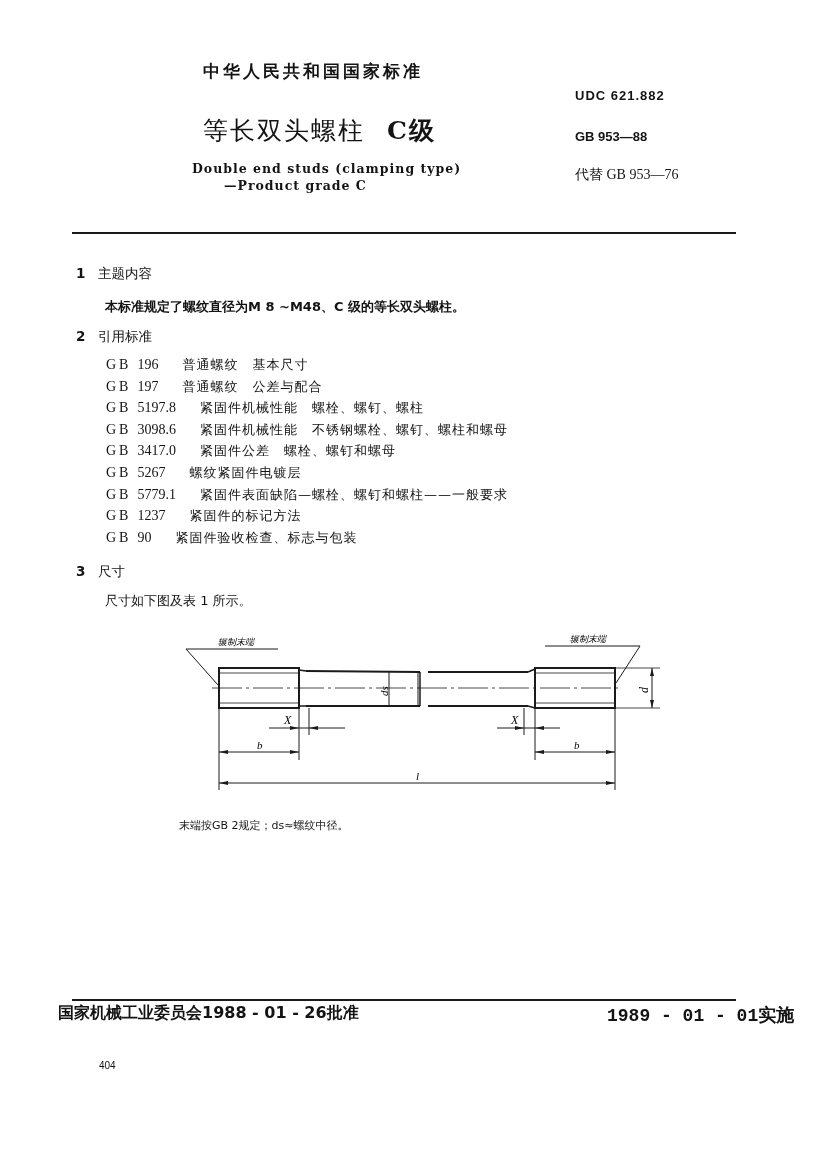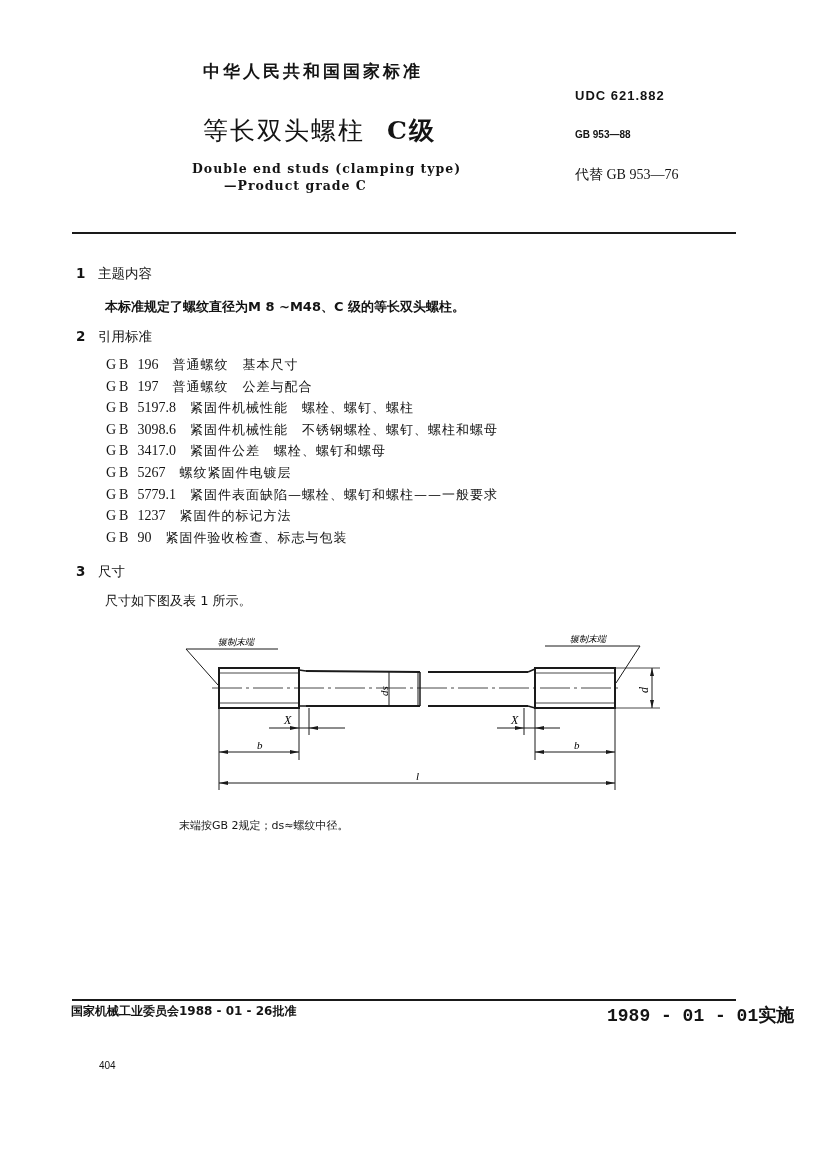--- a/index.html
+++ b/index.html
@@ -5,32 +5,32 @@
   html, body { margin: 0; padding: 0; background: #ffffff; }
   body { width: 819px; height: 1156px; position: relative; overflow: hidden;
          font-family: "DejaVu Serif", "Liberation Serif", serif; color: #141414; }
   .abs { position: absolute; }
   .std-country { left: 203px; top: 60px; font-size: 17px; letter-spacing: 3px; font-family: "DejaVu Sans", sans-serif; font-weight: bold; }
   .title-cn { left: 203px; top: 114px; font-size: 25px; letter-spacing: 2px; font-family: "DejaVu Sans", sans-serif; }
   .title-cn .grade { margin-left: 22px; font-weight: bold; font-family: "DejaVu Serif", serif; }
   .title-en { left: 192px; top: 160px; font-size: 12.5px; font-weight: bold; letter-spacing: 1px; line-height: 17px; }
   .title-en .l2 { display: block; padding-left: 32px; }
   .udc { left: 575px; top: 88px; font-size: 13px; font-weight: bold; letter-spacing: 1px; font-family: "Liberation Sans", sans-serif; }
-  .gbno { left: 575px; top: 129px; font-size: 10px; font-weight: bold; font-family: "Liberation Sans", sans-serif; }
+  .gbno { left: 575px; top: 129px; font-size: 13px; font-weight: bold; font-family: "Liberation Sans", sans-serif; }
   .replace { left: 575px; top: 166px; font-size: 14px; font-family: "Liberation Serif", serif; }
   .rule { left: 72px; width: 664px; height: 2px; background: #1a1a1a; }
   .sec-h { font-size: 13.5px; font-family: "DejaVu Sans", sans-serif; }
   .sec-h .num { display: inline-block; width: 22px; font-weight: bold; }
   .para { font-size: 13px; font-family: "DejaVu Sans", sans-serif; }
   .refs { left: 106px; top: 354px; font-size: 13px; font-family: "DejaVu Sans", sans-serif; line-height: 21.6px; }
   .refs .code { display: inline-block; font-family: "Liberation Serif", serif; font-size: 14px; }
   .refs .code .gb { letter-spacing: 3px; margin-right: 6px; }
-  .refs .title { margin-left: 14px; letter-spacing: 1px; }
+  .refs .title { margin-left: 24px; letter-spacing: 1px; }
   .caption { left: 179px; top: 818px; font-size: 11px; font-family: "DejaVu Sans", sans-serif; }
-  .footer-l { left: 71px; top: 1003px; font-size: 12px; font-weight: bold; font-family: "DejaVu Sans", sans-serif; }
+  .footer-l { left: 58px; top: 1003px; font-size: 16px; font-weight: bold; font-family: "DejaVu Sans", sans-serif; }
   .footer-r { left: 607px; top: 1003px; font-size: 18px; font-weight: bold; font-family: Liberation Mono, monospace; }
   .pageno { left: 99px; top: 1060px; font-size: 10px; font-family: "Liberation Sans", sans-serif; }
   svg text { font-family: "Liberation Serif", serif; font-style: italic; }
 </style>
 </head>
 <body>
 
 <div class="abs std-country">中华人民共和国国家标准</div>
 <div class="abs title-cn">
   <span>等长双头螺柱</span><span class="grade">C级</span>

